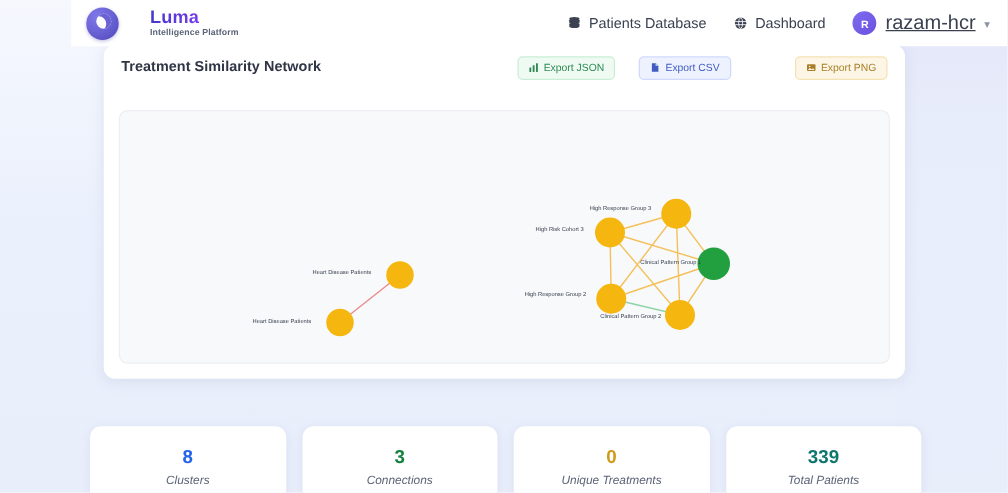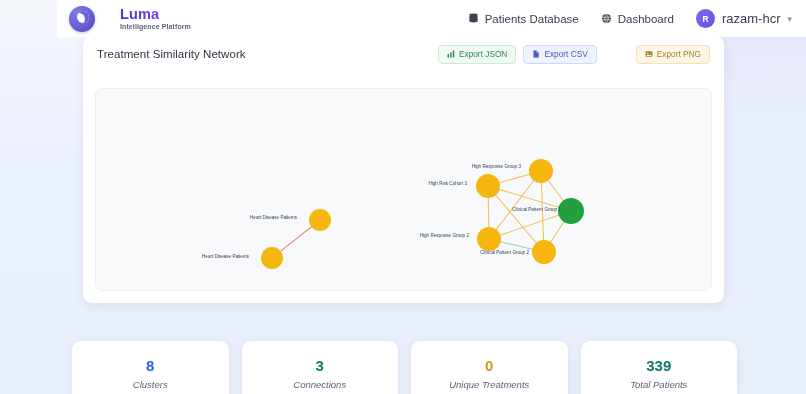--- a/index.html
+++ b/index.html
@@ -60,38 +60,38 @@
     font-size: 11.5px; color: #394150; cursor: pointer;
   }
   .nav-item svg { display: block; }
   .user { display: flex; align-items: center; gap: 7px; cursor: pointer; }
   .avatar {
     width: 19px; height: 19px; border-radius: 50%;
     background: linear-gradient(135deg,#7c6df0 0%, #6d4fe0 100%);
     color: #fff; font-size: 8.5px; font-weight: bold;
     display: flex; align-items: center; justify-content: center;
   }
-  .user-name { font-size: 13px; color: #394150; }
+  .user-name { font-size: 16px; color: #394150; text-decoration: underline; }
   .caret { color: #8b93a6; font-size: 9px; }
 
   
   .card {
     position: absolute; left: 83px; top: 36px;
     width: 641px; height: 267px;
     background: #ffffff;
     border-radius: 9px;
     box-shadow: 0 2px 10px rgba(120,130,170,.14);
     overflow: hidden;
   }
   .card-head {
     height: 36px; display: flex; align-items: center;
     padding: 0 14px;
   }
-  .card-title { font-size: 11.5px; font-weight: normal; color: #2f3545; letter-spacing: .05px; }
-  .btn-row { margin-left: auto; display: flex; gap: 7px; padding-left: 48px; }
+  .card-title { font-size: 11.5px; font-weight: bold; color: #2f3545; letter-spacing: .05px; }
+  .btn-row { margin-left: auto; display: flex; gap: 19px; padding-left: 48px; }
   .btn {
     display: flex; align-items: center; gap: 4px;
     height: 19px; padding: 0 8px;
     border-radius: 4px; border: 1px solid transparent;
     font-size: 8.3px; cursor: pointer; white-space: nowrap;
   }
   .btn-json { background: #effaf2; border-color: #c9eed6; color: #2f8a55; }
   .btn-csv  { background: #eef2fe; border-color: #cfd9fb; color: #415bc0; }
   .btn-png  { background: #fdf6e6; border-color: #f4e2b4; color: #a9802a; margin-left: 32px; }
   .btn svg { display: block; flex: none; }

